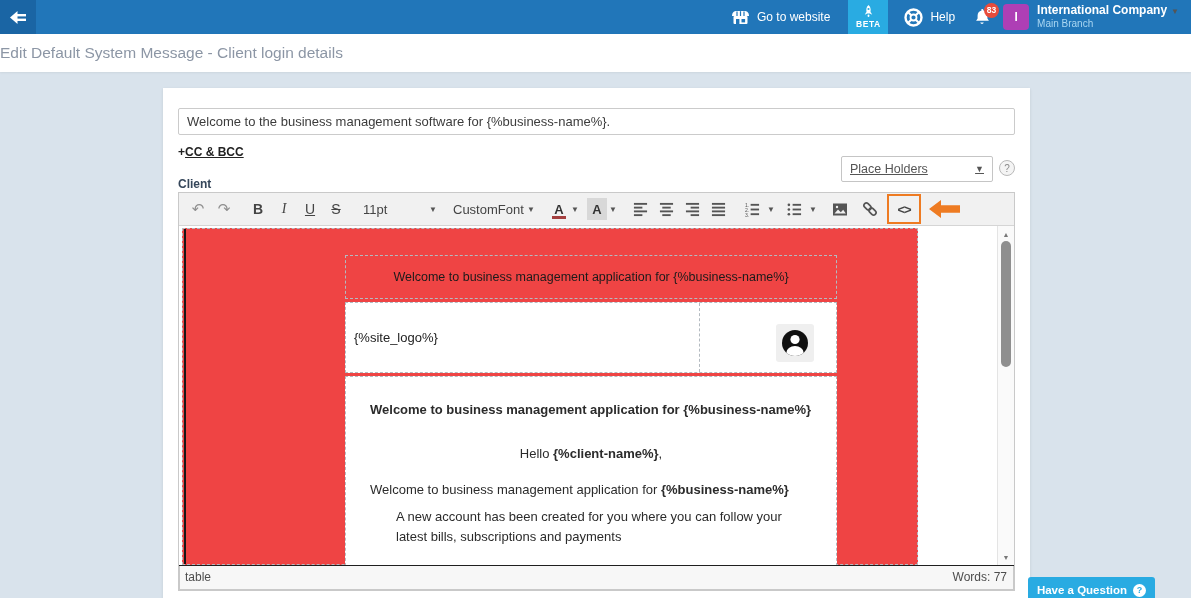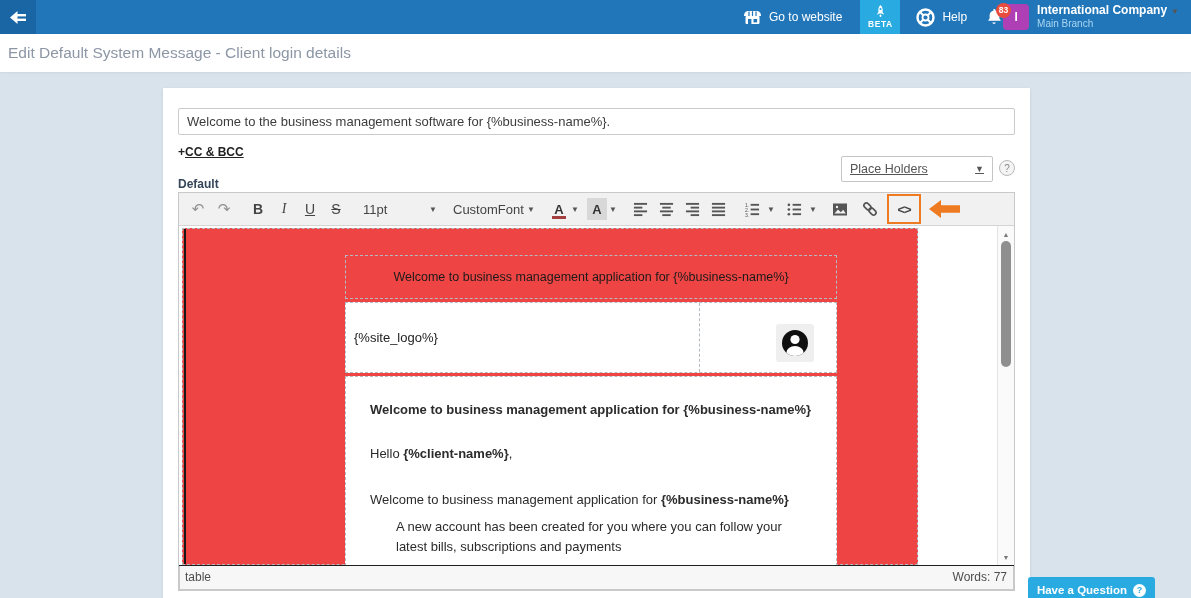--- a/index.html
+++ b/index.html
@@ -8,34 +8,34 @@
 
   
   .topbar { height:34px; background:var(--topbar,#2176B9); display:flex; align-items:center; }
   .backbtn { width:36px; height:34px; background:#1A65A4; display:flex; align-items:center; justify-content:center; cursor:pointer; }
   .top-right { margin-left:auto; display:flex; align-items:center; height:100%; }
   .top-item { display:flex; align-items:center; gap:7px; color:#fff; font-size:12px; font-weight:normal; cursor:pointer; }
   .gotoweb { margin-right:18px; }
   .beta { width:40px; height:34px; background:var(--beta,#29ABE2); display:flex; flex-direction:column; align-items:center; justify-content:center; color:#fff; }
   .beta .beta-label { font-size:8.5px; font-weight:bold; letter-spacing:.5px; margin-top:1px; }
   .helpitem { margin:0 18px 0 16px; }
-  .bellwrap { position:relative; margin-right:0; cursor:pointer; }
+  .bellwrap { position:relative; margin-right:12px; cursor:pointer; }
   .badge { position:absolute; top:-5px; right:-8px; min-width:15px; height:15px; border-radius:50%;
            background:var(--badge,#E74C3C); color:#fff; font-size:8.5px; font-weight:bold;
            display:flex; align-items:center; justify-content:center; padding:0 2px; }
   .profile { display:flex; align-items:center; gap:8px; margin-right:12px; cursor:pointer; }
   .avatar { width:26px; height:26px; border-radius:4px; background:var(--avatar,#AE3FB5); color:#fff;
             display:flex; align-items:center; justify-content:center; font-size:12px; font-weight:bold; }
   .pnames { display:flex; flex-direction:column; line-height:1.15; }
   .pname  { color:#fff; font-size:12px; font-weight:bold; }
   .pname .carat { font-size:8px; margin-left:4px; }
   .pbranch{ color:#A9D6F2; font-size:10px; font-weight:normal; }
 
   
-  .titlebar { height:38px; background:#fff; display:flex; align-items:center; padding-left:8px;
+  .titlebar { height:38px; background:#fff; display:flex; align-items:center; 
               box-shadow:0 1px 2px rgba(0,0,0,.06); }
   .pagetitle { color:#8C96A5; font-size:15.5px; }
 
   
   .card { position:absolute; left:163px; top:88px; width:867px; height:560px; background:#fff;
           box-shadow:0 1px 3px rgba(0,0,0,.1); padding:13px 15px 0; }
   .flabel { font-size:12px; font-weight:bold; color:#35465A; }
   .subject-input { display:block; width:100%; height:27px; margin-top:7px; border:1px solid #CBCBCB;
           border-radius:2px; padding:0 8px; font-size:13px; color:#3C3C3C; font-family:inherit; background:#fff; }
   .ccbcc { margin-top:10px; font-size:12px; font-weight:bold; color:#222; cursor:pointer; width:max-content; }
@@ -81,21 +81,21 @@
   .hdr-cell { height:44px; display:flex; align-items:center; justify-content:center; font-size:12.5px; color:#1B1B1B; }
   .logo-row { display:flex; height:71px; margin-top:3px; background:#fff; }
   .logo-cell { width:354px; border-right:1px dashed #B3BAC0; display:flex; align-items:center; padding-left:8px;
         font-size:13px; color:#222; }
   .avatar-cell { flex:1; display:flex; align-items:center; justify-content:flex-end; padding-right:22px; }
   .img-box { width:38px; height:38px; margin-top:10px; background:#EFEFEF; border-radius:3px;
         display:flex; align-items:center; justify-content:center; }
   .content-cell { margin-top:3px; background:#fff; min-height:200px; padding:23px 24px 10px; }
   .content-cell p { font-size:13px; color:#2B2B2B; line-height:20px; }
   .ed-h { font-size:14.5px; font-weight:bold; color:#111; line-height:22px; max-width:450px; margin-bottom:24px; }
-  .p-hello { margin-bottom:26px; }
+  .p-hello { margin-bottom:16px;text-align:center; }
   .p-welcome { margin-bottom:7px; }
   .p-body { max-width:452px;margin-left:26px; }
 
   .scrollbar { position:absolute; right:0; top:0; bottom:0; width:17px; background:#FAFAFA; border-left:1px solid #E4E4E4; }
   .sb-arrow { position:absolute; left:0; width:100%; height:14px; display:flex; align-items:center;
         justify-content:center; font-size:7px; color:#787878; cursor:pointer; }
   .sb-up { top:1px; } .sb-down { bottom:1px; }
   .sb-thumb { position:absolute; left:3px; width:10px; top:15px; height:126px; background:#8F8F8F; border-radius:5px; cursor:grab; }
 
   .statusbar { height:24px; background:#F7F7F7; display:flex; justify-content:space-between; align-items:flex-start;
@@ -204,21 +204,21 @@
   </div>
 
   <div class="midrow">
     <div class="ph-select">
       <span>Place Holders</span>
       <span class="carat">▼</span>
     </div>
     <div class="ph-help">
       <span>?</span>
     </div>
-    <div class="flabel msg-label">Default</div>
+    <div class="flabel msg-label">Client</div>
   </div>
 
   <div class="editor">
 
     <div class="tbar">
       <div class="tb gray">↶</div>
       <div class="tb gray">↷</div>
 
       <div class="grp">
         <div class="tb tb-b">B</div>

